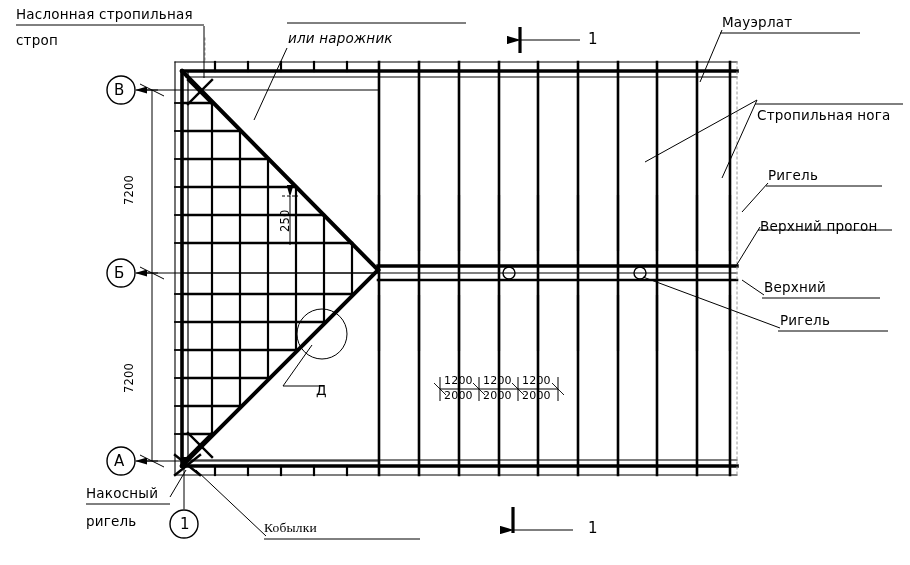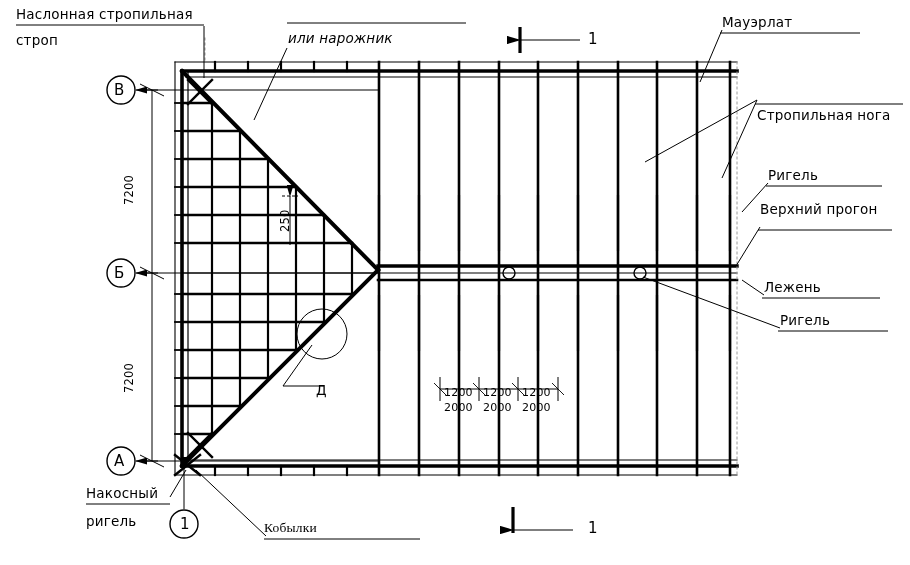--- a/index.html
+++ b/index.html
@@ -26,21 +26,21 @@
     height: 565px;
   }
   .lbl {
     position: absolute;
     font-family: "DejaVu Sans", sans-serif;
     font-size: 13.5px;
     color: #000;
     white-space: nowrap;
     letter-spacing: 0.2px;
   }
-  .lbl.small { font-size: 11px; margin-top: 12px; }
+  .lbl.small { font-size: 11px; }
   .lbl.dim { font-size: 11.5px; }
   .lbl.axis { font-size: 15px; }
   .rot90 {
     transform: rotate(-90deg);
     transform-origin: left top;
   }
 </style>
 </head>
 <body>
 
@@ -300,22 +300,22 @@
   </svg>
 
   <div class="lbl" style="left:16px;  top:6px;text-align:right;">Наслонная стропильная</div>
   <div class="lbl" style="left:16px;  top:32px;">строп</div>
 
   <div class="lbl" style="left:288px; top:30px;font-style:italic;">или нарожник</div>
 
   <div class="lbl" style="left:722px; top:14px;">Мауэрлат</div>
   <div class="lbl" style="left:757px; top:85px;margin-top:22px;">Стропильная нога</div>
   <div class="lbl" style="left:768px; top:167px;">Ригель</div>
-  <div class="lbl" style="left:760px; top:201px;">Верхний прогон</div>
-  <div class="lbl" style="left:764px; top:279px;">Лежень</div>
+  <div class="lbl" style="left:760px; top:218px;">Верхний прогон</div>
+  <div class="lbl" style="left:764px; top:279px;">Верхний</div>
   <div class="lbl" style="left:780px; top:312px;">Ригель</div>
 
   <div class="lbl" style="left:86px;  top:485px;">Накосный</div>
   <div class="lbl" style="left:86px;  top:513px;">ригель</div>
 
   <div class="lbl" style="left:264px; top:520px;font-family:Liberation Serif, serif;">Кобылки</div>
 
   <div class="lbl axis" style="left:114px; top:81px;">В</div>
   <div class="lbl axis" style="left:114px; top:264px;">Б</div>
   <div class="lbl axis" style="left:114px; top:452px;">А</div>

